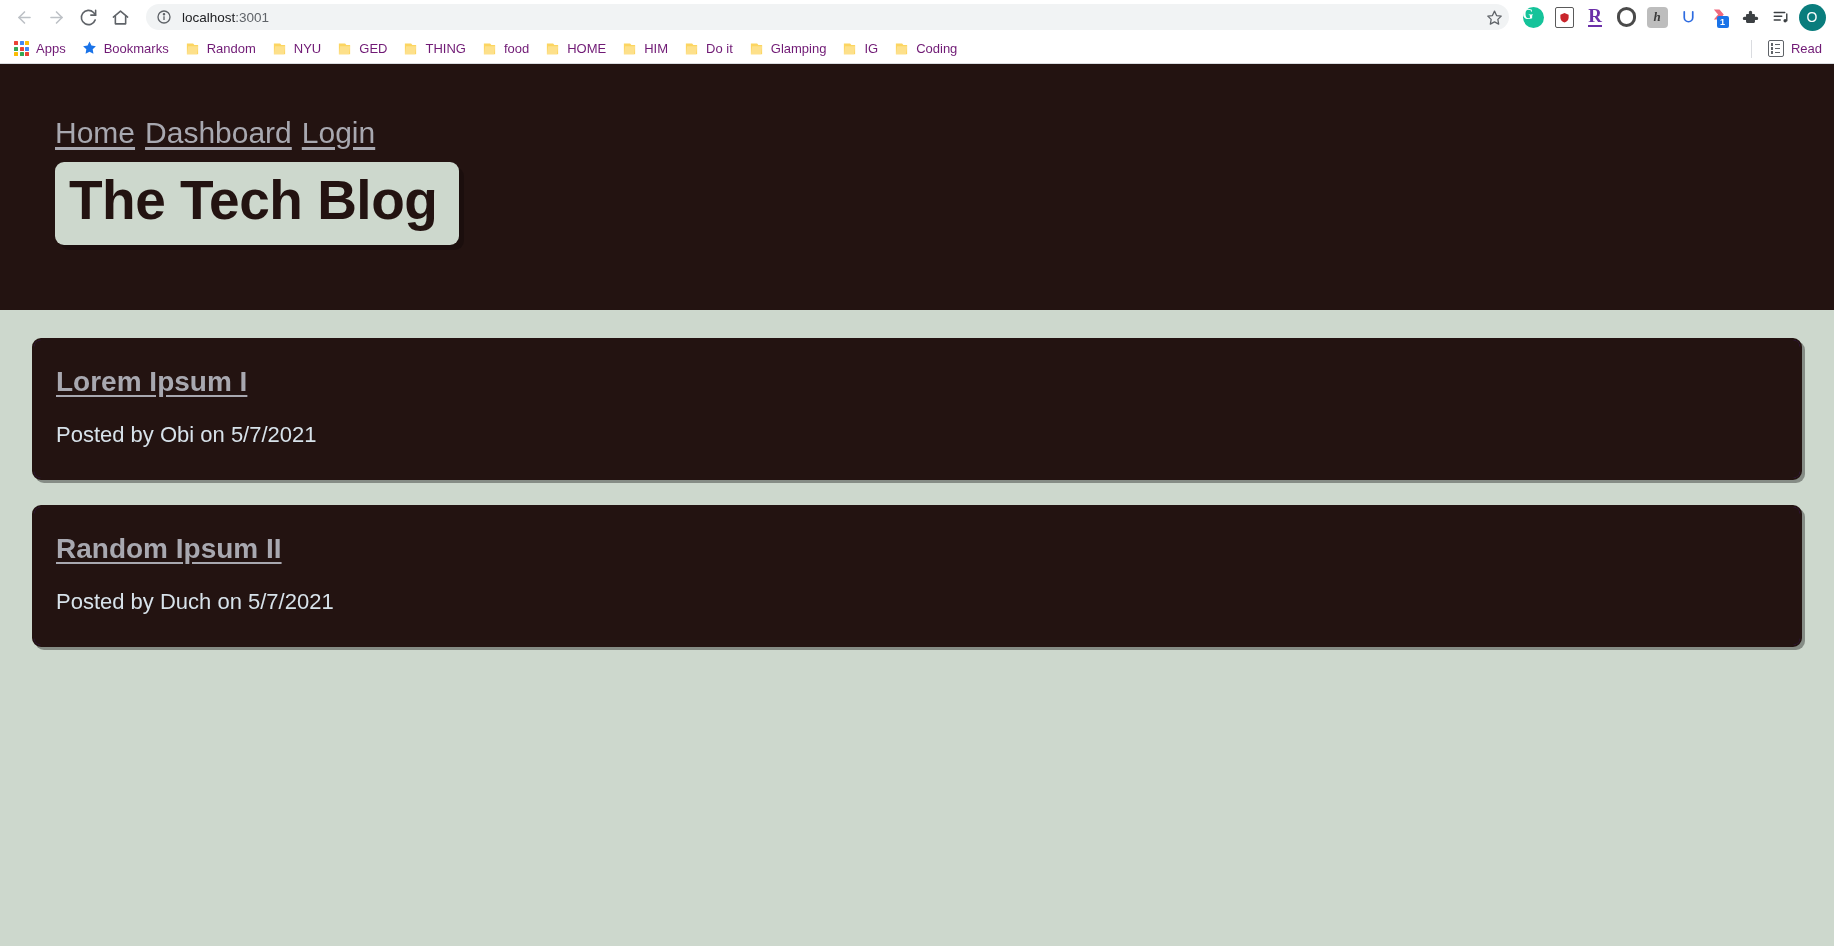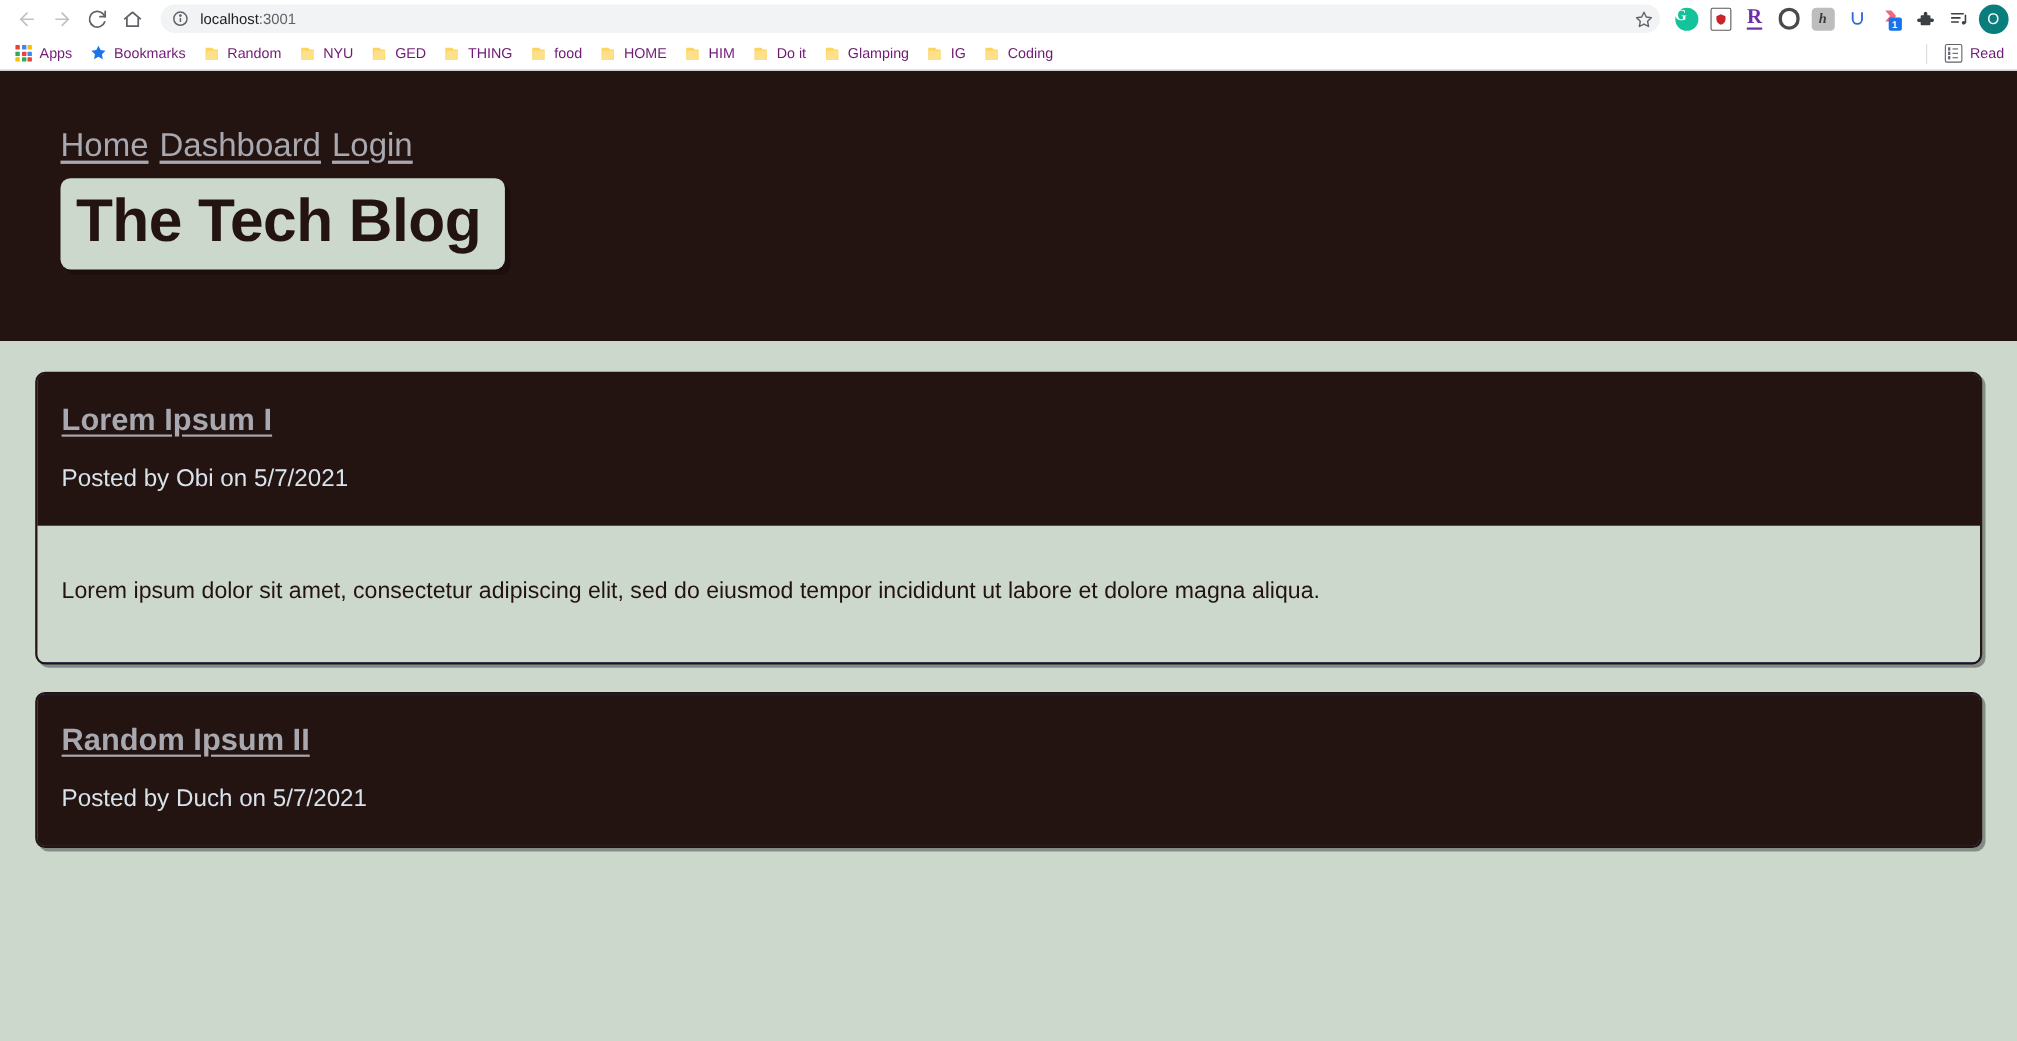--- a/index.html
+++ b/index.html
@@ -232,21 +232,21 @@
     color: #231311;
     letter-spacing: -0.5px;
     line-height: 1.18;
     font-family: "Liberation Sans", sans-serif;
   }
 
   .posts {
     padding: 28px 32px 0 32px;
   }
   .post-card {
-    background: #3b82f6;
+    background: #4c1d95;
     border: 2px solid #231311;
     border-radius: 9px;
     margin-bottom: 25px;
     overflow: hidden;
     box-shadow: 3px 3px 0 rgba(0,0,0,0.35);
   }
   .post-head {
     background: #231311;
     padding: 26px 0 30px 22px;
   }
@@ -537,23 +537,20 @@
     </div>
   </header>
 
   <main class="posts">
 
     <article class="post-card">
       <div class="post-head">
         <a href="#" class="post-title">Lorem Ipsum I</a>
         <div class="post-meta">Posted by Obi on 5/7/2021</div>
       </div>
-      <div class="post-body">
-        <p class="post-text">Lorem ipsum dolor sit amet, consectetur adipiscing elit, sed do eiusmod tempor incididunt ut labore et dolore magna aliqua.</p>
-      </div>
     </article>
 
     <article class="post-card">
       <div class="post-head">
         <a href="#" class="post-title">Random Ipsum II</a>
         <div class="post-meta">Posted by Duch on 5/7/2021</div>
       </div>
     </article>
 
   </main>

